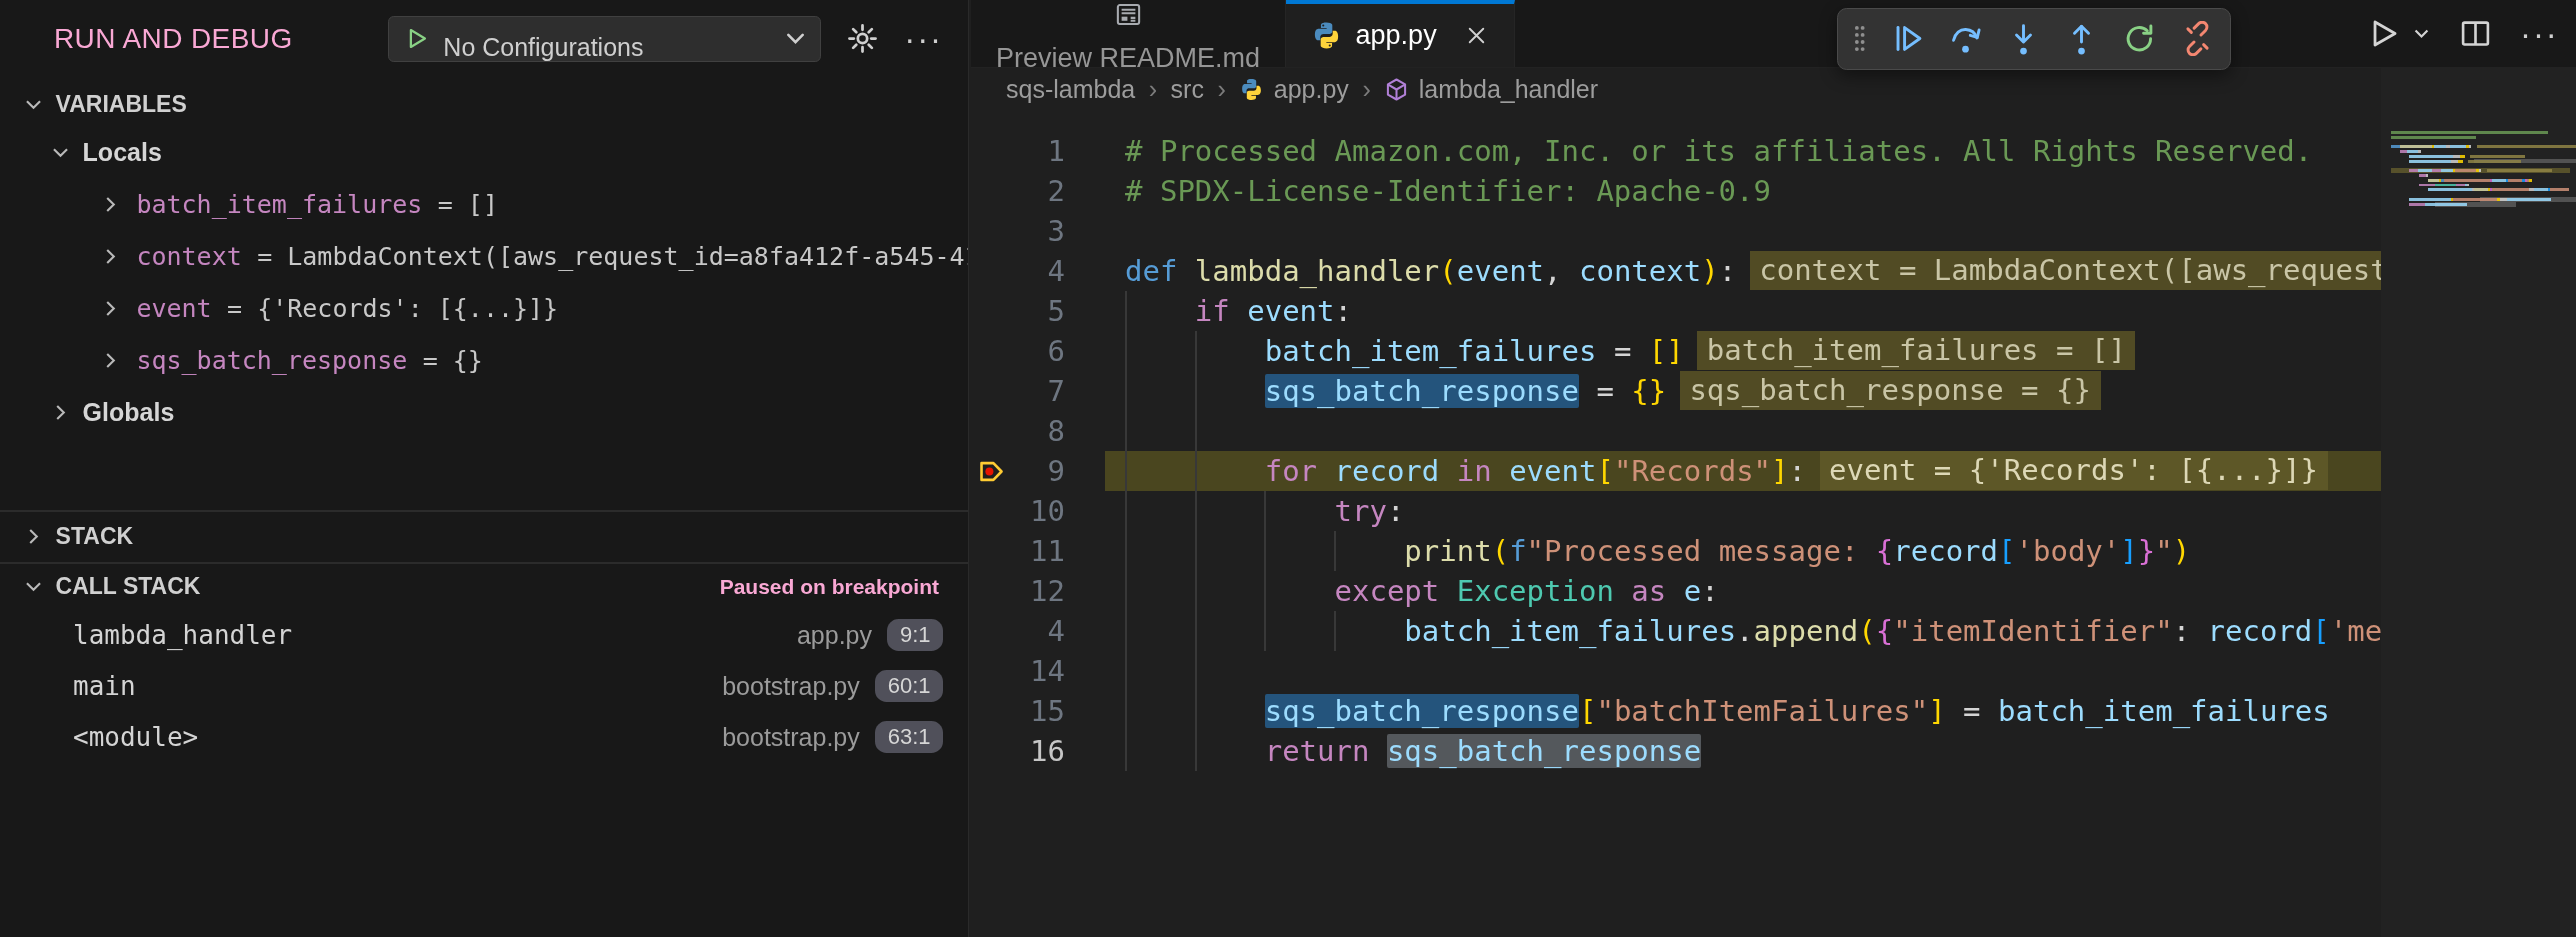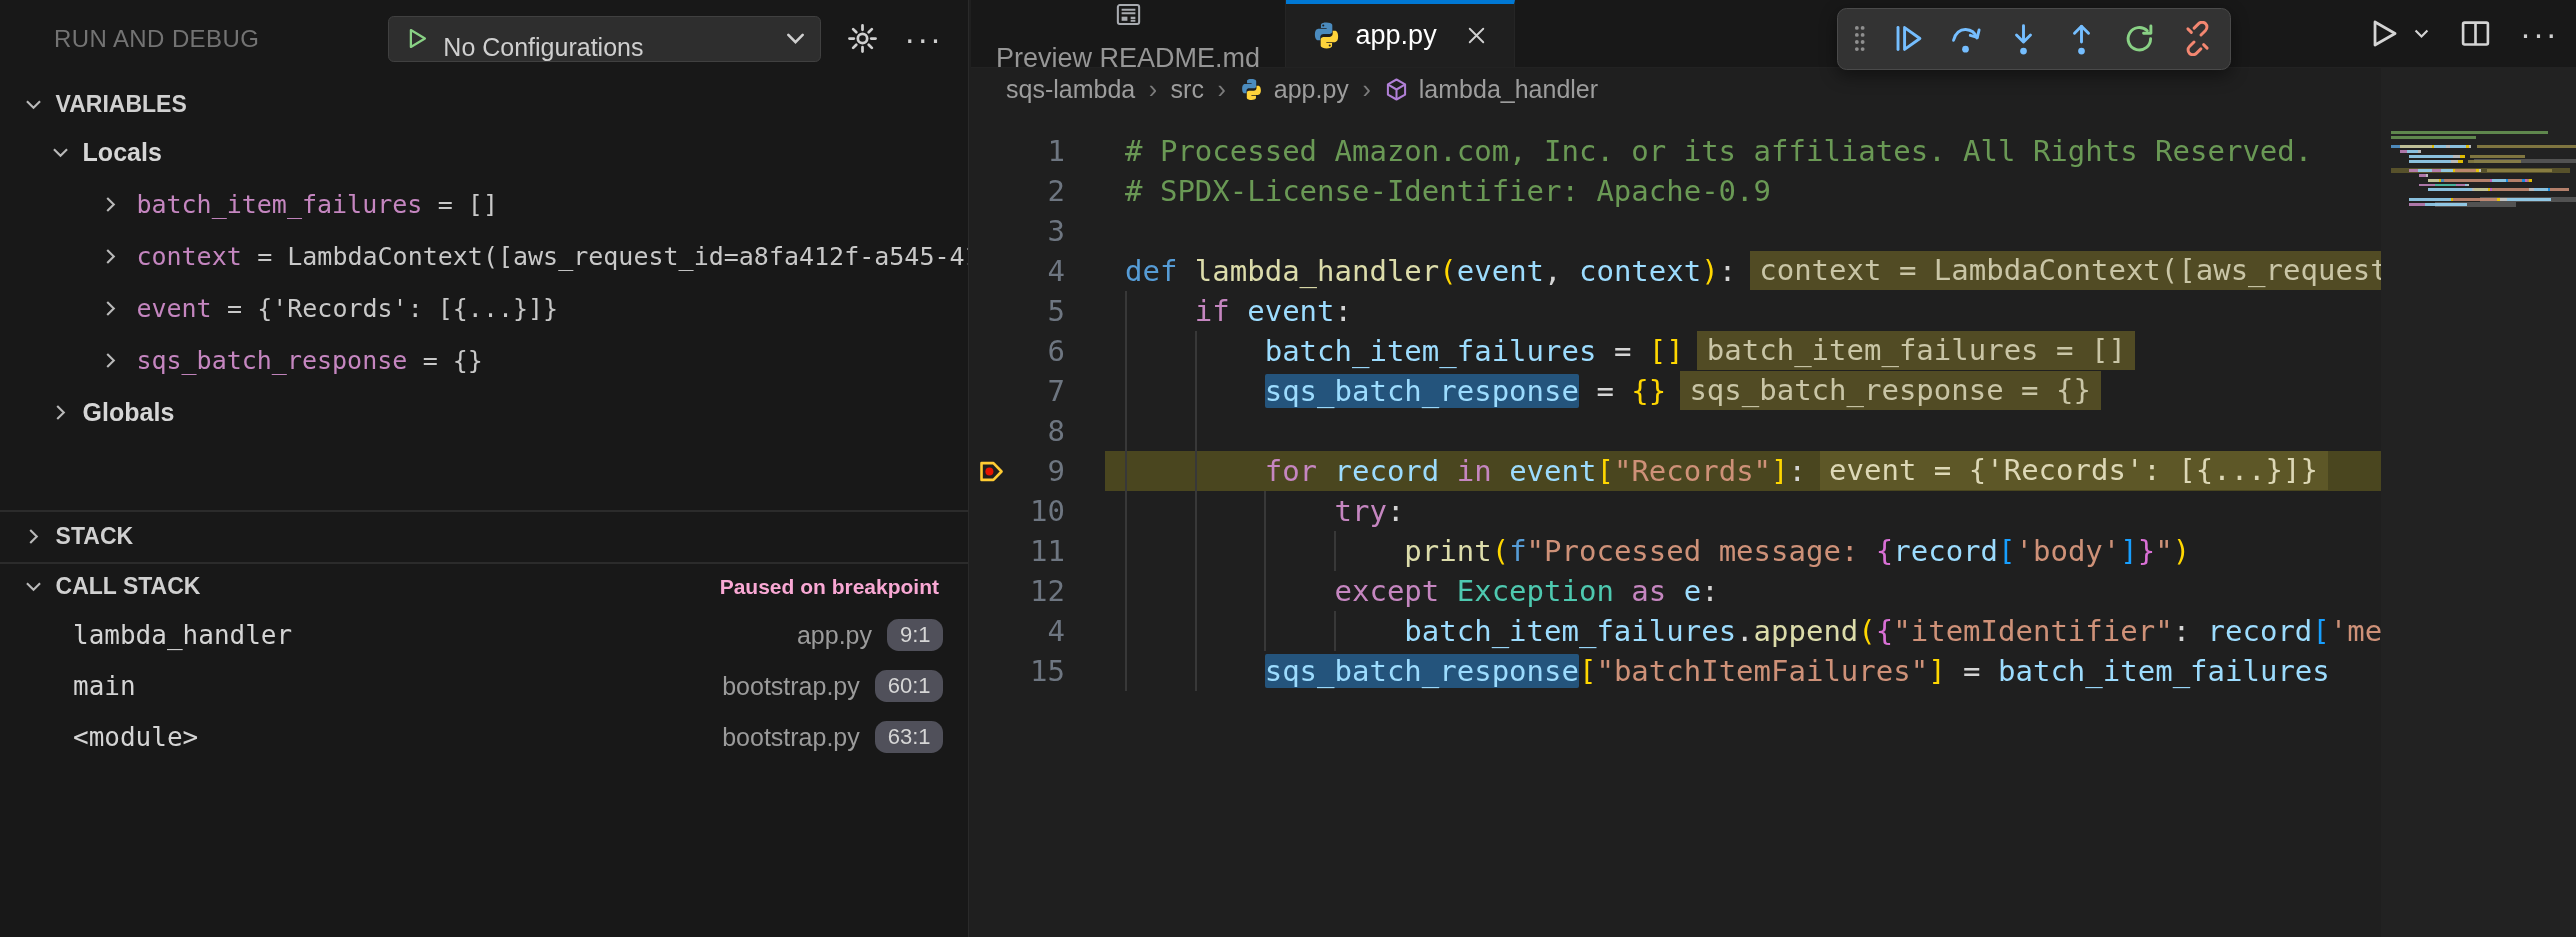--- a/index.html
+++ b/index.html
@@ -4,21 +4,21 @@
 <style>
   html,body{margin:0;padding:0;background:#111;}
   #app{position:relative;width:2576px;height:938px;background:#1f1f1f;overflow:hidden;
        font-family:"Liberation Sans",sans-serif;color:#cccccc;}
   svg{display:block}
 
   
   .sidebar{position:absolute;left:0;top:0;width:969px;height:938px;background:#181818;
            border-right:1.9px solid #2a2a2a;box-sizing:border-box;}
   .side-toolbar{height:77px;display:flex;align-items:center;padding:0 25px 0 54px;}
-  .side-title{font-size:24px;color:#737373;letter-spacing:0.4px;white-space:nowrap;}
+  .side-title{font-size:28px;color:#f9a8d4;letter-spacing:0.4px;white-space:nowrap;}
   .config-select{margin-left:auto;width:433px;height:46px;background:#2e2e2e;border:1px solid #404040;
                  border-radius:5.8px;display:flex;align-items:center;padding:0 13.5px;box-sizing:border-box;gap:13.5px;}
   .config-label{font-size:25px;color:#cfcfcf;white-space:nowrap;margin-top:17px;}
   .config-chev{margin-left:auto;color:#cfcfcf;}
   .icon-btn{margin-left:25px;color:#cfcfcf;display:flex;align-items:center;}
   .dots{font-size:33px;color:#cfcfcf;letter-spacing:1.9px;line-height:1;}
 
   .sec-header{height:44px;margin-top:5.8px;display:flex;align-items:center;gap:11.6px;padding-left:23px;
               font-size:23px;font-weight:700;color:#d0d0d0;}
   .row{height:52px;display:flex;align-items:center;white-space:nowrap;overflow:hidden;}
@@ -408,22 +408,32 @@
             <div class="lnum">12</div>
             <div class="content"><span class="guide" style="left: 20px;"></span><span class="guide" style="left: 90px;"></span><span class="guide" style="left: 159px;"></span><span class="codetext"><span style="color: rgb(212, 212, 212);">            </span><span style="color: rgb(197, 134, 192);">except </span><span style="color: rgb(78, 201, 176);">Exception</span><span style="color: rgb(197, 134, 192);"> as </span><span style="color: rgb(156, 220, 254);">e</span><span style="color: rgb(212, 212, 212);">:</span></span></div>
           </div>
           <div class="line">
             <div class="bp-col"></div>
             <div class="lnum">4</div>
             <div class="content"><span class="guide" style="left: 20px;"></span><span class="guide" style="left: 90px;"></span><span class="guide" style="left: 159px;"></span><span class="guide" style="left: 229px;"></span><span class="codetext"><span style="color: rgb(212, 212, 212);">                </span><span style="color: rgb(156, 220, 254);">batch_item_failures</span><span style="color: rgb(212, 212, 212);">.</span><span style="color: rgb(220, 220, 170);">append</span><span style="color: rgb(255, 215, 0);">(</span><span style="color: rgb(218, 112, 214);">{</span><span style="color: rgb(206, 145, 120);">"itemIdentifier"</span><span style="color: rgb(212, 212, 212);">: </span><span style="color: rgb(156, 220, 254);">record</span><span style="color: rgb(23, 159, 255);">[</span><span style="color: rgb(206, 145, 120);">'message</span></span></div>
           </div>
           <div class="line">
             <div class="bp-col"></div>
+            <div class="lnum">14</div>
+            <div class="content"><span class="guide" style="left: 20px;"></span><span class="guide" style="left: 90px;"></span><span class="codetext"></span></div>
+          </div>
+          <div class="line">
+            <div class="bp-col"></div>
             <div class="lnum">15</div>
             <div class="content"><span class="guide" style="left: 20px;"></span><span class="guide" style="left: 90px;"></span><span class="codetext"><span style="color: rgb(212, 212, 212);">        </span><span class="wordhl" style="color: rgb(156, 220, 254);">sqs_batch_response</span><span style="color: rgb(255, 215, 0);">[</span><span style="color: rgb(206, 145, 120);">"batchItemFailures"</span><span style="color: rgb(255, 215, 0);">]</span><span style="color: rgb(212, 212, 212);"> = </span><span style="color: rgb(156, 220, 254);">batch_item_failures</span></span></div>
+          </div>
+          <div class="line">
+            <div class="bp-col"></div>
+            <div class="lnum lnum-cur">16</div>
+            <div class="content"><span class="guide" style="left: 20px;"></span><span class="guide" style="left: 90px;"></span><span class="codetext"><span style="color: rgb(212, 212, 212);">        </span><span style="color: rgb(197, 134, 192);">return </span><span class="selhl" style="color: rgb(156, 220, 254);">sqs_batch_response</span></span></div>
           </div>
         </div>
     </div>
 
     <div class="minimap">
       <div class="mm-content">
           <div class="mm-row"><span class="mm-seg" style="width: 157px; background: rgb(106, 153, 85);"></span></div>
           <div class="mm-row"><span class="mm-seg" style="width: 85px; background: rgb(106, 153, 85);"></span></div>
           <div class="mm-row"></div>
           <div class="mm-row"><span class="mm-seg" style="width: 9.2px; background: rgb(86, 156, 214);"></span><span class="mm-seg" style="width: 32px; background: rgb(220, 220, 170);"></span><span class="mm-seg" style="width: 2.3px; background: rgb(255, 215, 0);"></span><span class="mm-seg" style="width: 11.6px; background: rgb(156, 220, 254);"></span><span class="mm-seg" style="width: 4.6px; background: rgb(212, 212, 212);"></span><span class="mm-seg" style="width: 16px; background: rgb(156, 220, 254);"></span><span class="mm-seg" style="width: 2.3px; background: rgb(255, 215, 0);"></span><span class="mm-seg" style="width: 2.3px; background: rgb(212, 212, 212);"></span><span class="mm-seg" style="width: 118px; background: rgb(143, 132, 69); margin-left: 5.8px;"></span></div>

